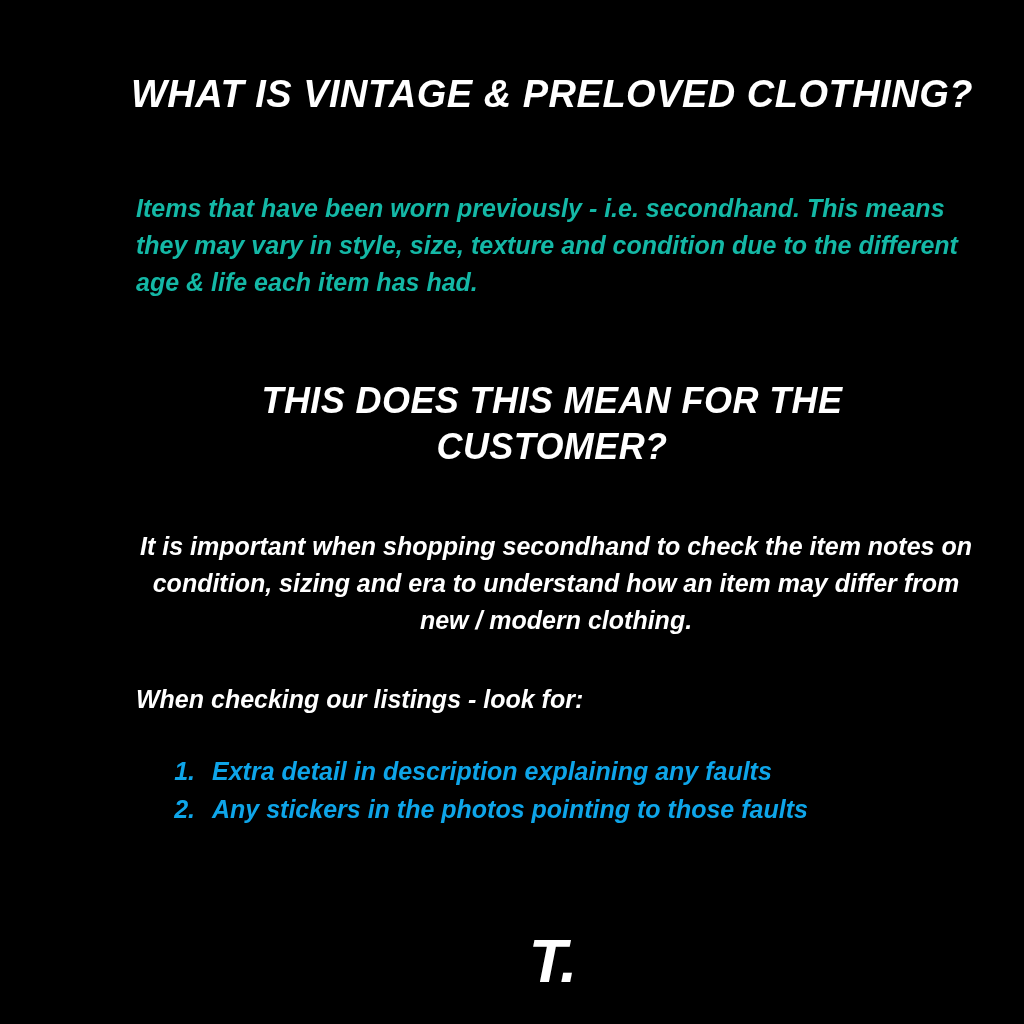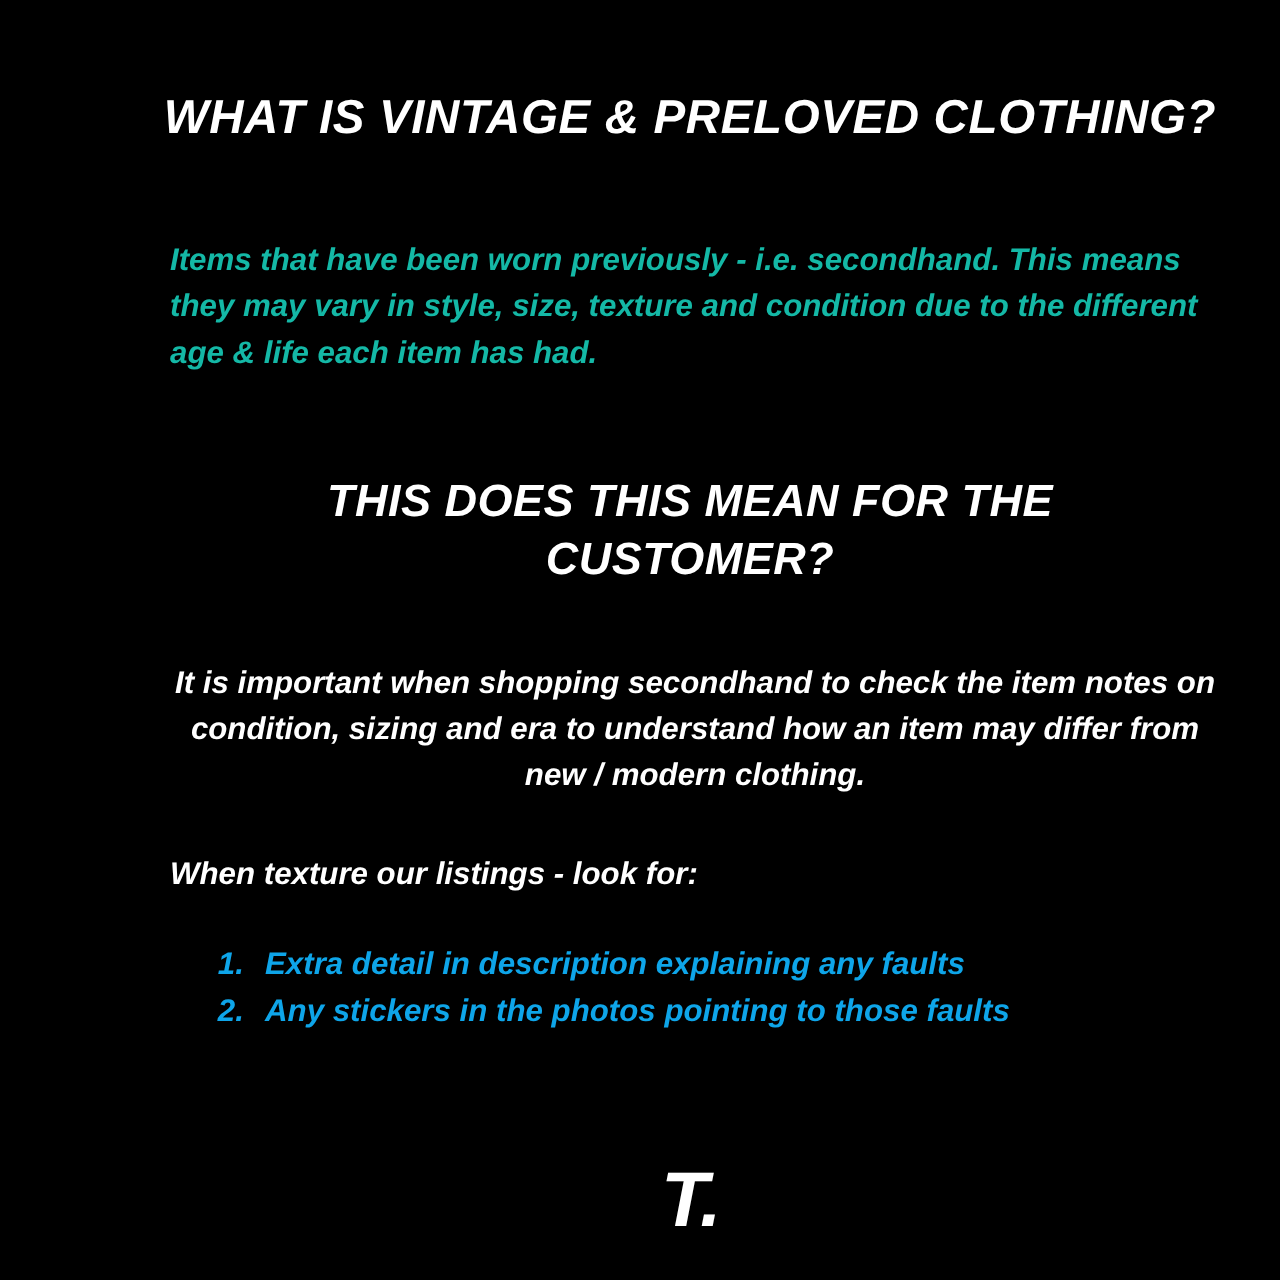--- a/index.html
+++ b/index.html
@@ -118,21 +118,21 @@
 <div class="page">
 
   <div class="heading-1">WHAT IS VINTAGE &amp; PRELOVED CLOTHING?</div>
 
   <div class="para-1">Items that have been worn previously - i.e. secondhand. This means they may vary in style, size, texture and condition due to the different age &amp; life each item has had.</div>
 
   <div class="heading-2">THIS DOES THIS MEAN FOR THE CUSTOMER?</div>
 
   <div class="para-2">It is important when shopping secondhand to check the item notes on condition, sizing and era to understand how an item may differ from new / modern clothing.</div>
 
-  <div class="para-3">When texture our listings - look for:</div>
+  <div class="para-3">When checking our listings - look for:</div>
 
   <ol class="check-list">
     <li>Extra detail in description explaining any faults</li>
     <li>Any stickers in the photos pointing to those faults</li>
   </ol>
 
   <div class="logo">T.</div>
 
 </div>
 

